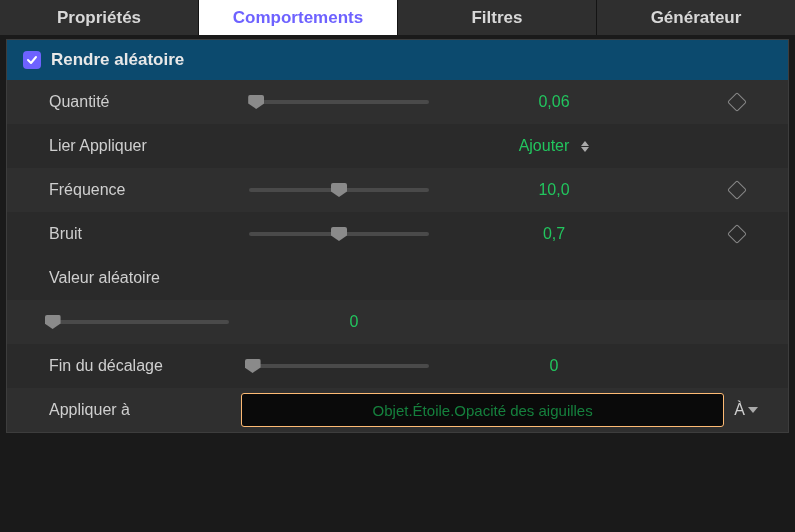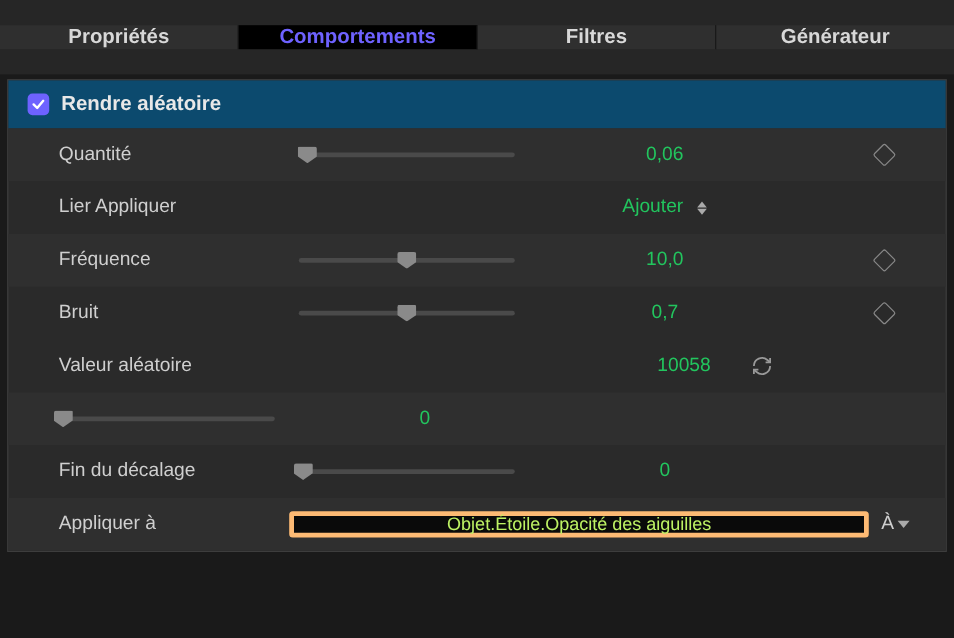--- a/index.html
+++ b/index.html
@@ -7,40 +7,39 @@
     background: #1a1a1a;
     font-family: -apple-system, "Helvetica Neue", Arial, sans-serif;
     font-size: 15px;
     color: #d8d8d8;
     width: 795px;
     height: 532px;
     overflow: hidden;
   }
   .tabs {
     display: flex;
-    height: 62px;
+    height: 35px;
     background: #262626;
-    align-items: center;
   }
   .tab {
     flex: 1;
     display: flex;
     align-items: center;
     justify-content: center;
     font-weight: 600;
     font-size: 17px;
     color: #d8d8d8;
     border-right: 1px solid #141414;
     cursor: pointer;
     background: #2f2f2f;
   }
   .tab:last-child { border-right: none; }
   .tab.active {
     color: #6e62ff;
-    background: #000000;
+    background: #ffffff;
   }
   .panel {
     border: 1px solid #3d3d3d;
     margin: 4px 6px 0 6px;
     background: #2a2a2a;
   }
   .group-header {
     display: flex;
     align-items: center;
     padding: 10px 14px 10px 16px;
@@ -147,29 +146,29 @@
   .empty-checkbox {
     width: 18px;
     height: 18px;
     border: 1px solid #777;
     border-radius: 4px;
     background: #3a3a3a;
   }
   .apply-well {
     flex: 1;
     margin-left: 2px;
-    height: 22px;
+    height: 34px;
     background: #0a0a0a;
-    border: 4px solid #fdba74;
+    border: 1px solid #fdba74;
     border-radius: 3px;
     display: flex;
     align-items: center;
     justify-content: center;
     font-size: 15px;
-    color: #bef264;
+    color: #15803d;
   }
   .apply-drop {
     margin-left: 10px;
     display: flex;
     align-items: center;
     gap: 3px;
     color: #cfcfcf;
     font-size: 16px;
     padding-right: 6px;
   }
@@ -254,30 +253,20 @@
     <div class="col-value">0,7</div>
     <div class="col-key">
         <div class="keyframe-diamond"></div>
       </div>
   </div>
 
 
   <div class="row">
     <div class="row-label">Valeur aléatoire</div>
     <div class="col-slider"></div>
-    <div class="col-value spaced">
-      <span style="width:20px;"></span>
-      <span>10058</span>
-      <svg class="refresh" width="18" height="18" viewBox="0 0 24 24" fill="none" stroke-width="2">
-        <path d="M3 12a9 9 0 0 1 15-6.7L21 8"></path>
-        <path d="M21 3v5h-5"></path>
-        <path d="M21 12a9 9 0 0 1-15 6.7L3 16"></path>
-        <path d="M3 21v-5h5"></path>
-      </svg>
-    </div>
     <div class="col-key"></div>
   </div>
 
   <div class="row alt">
     <div class="col-slider">
       <div class="slider">
         <div class="slider-track"></div>
         <div class="slider-thumb" style="left: 2%;"></div>
       </div>
     </div>

